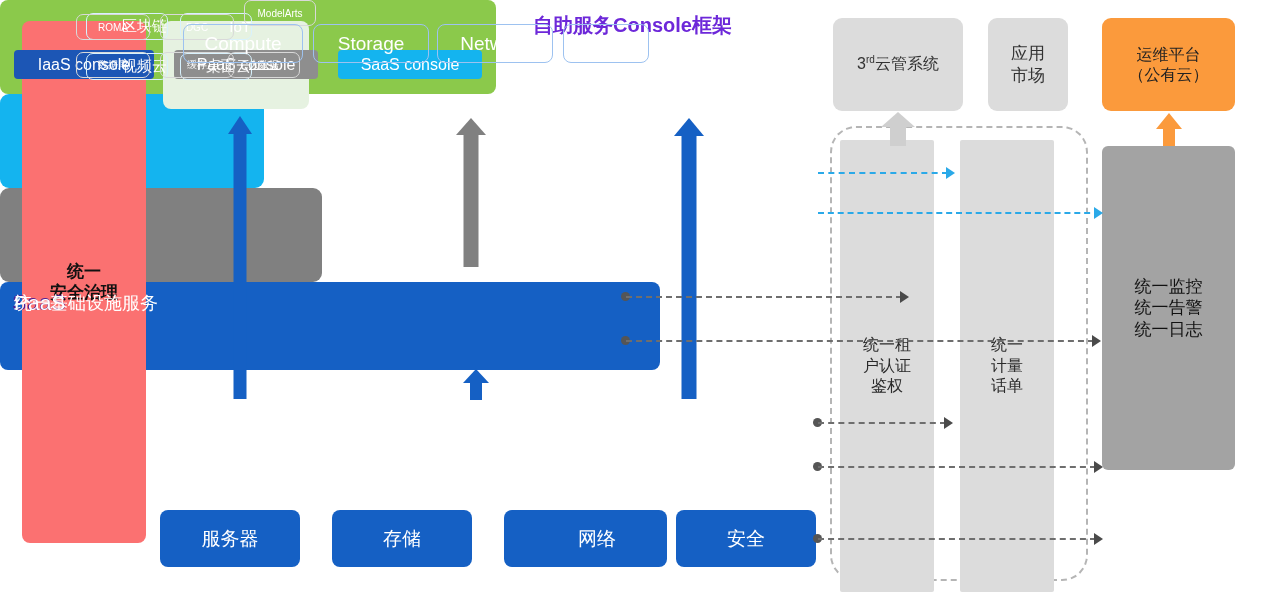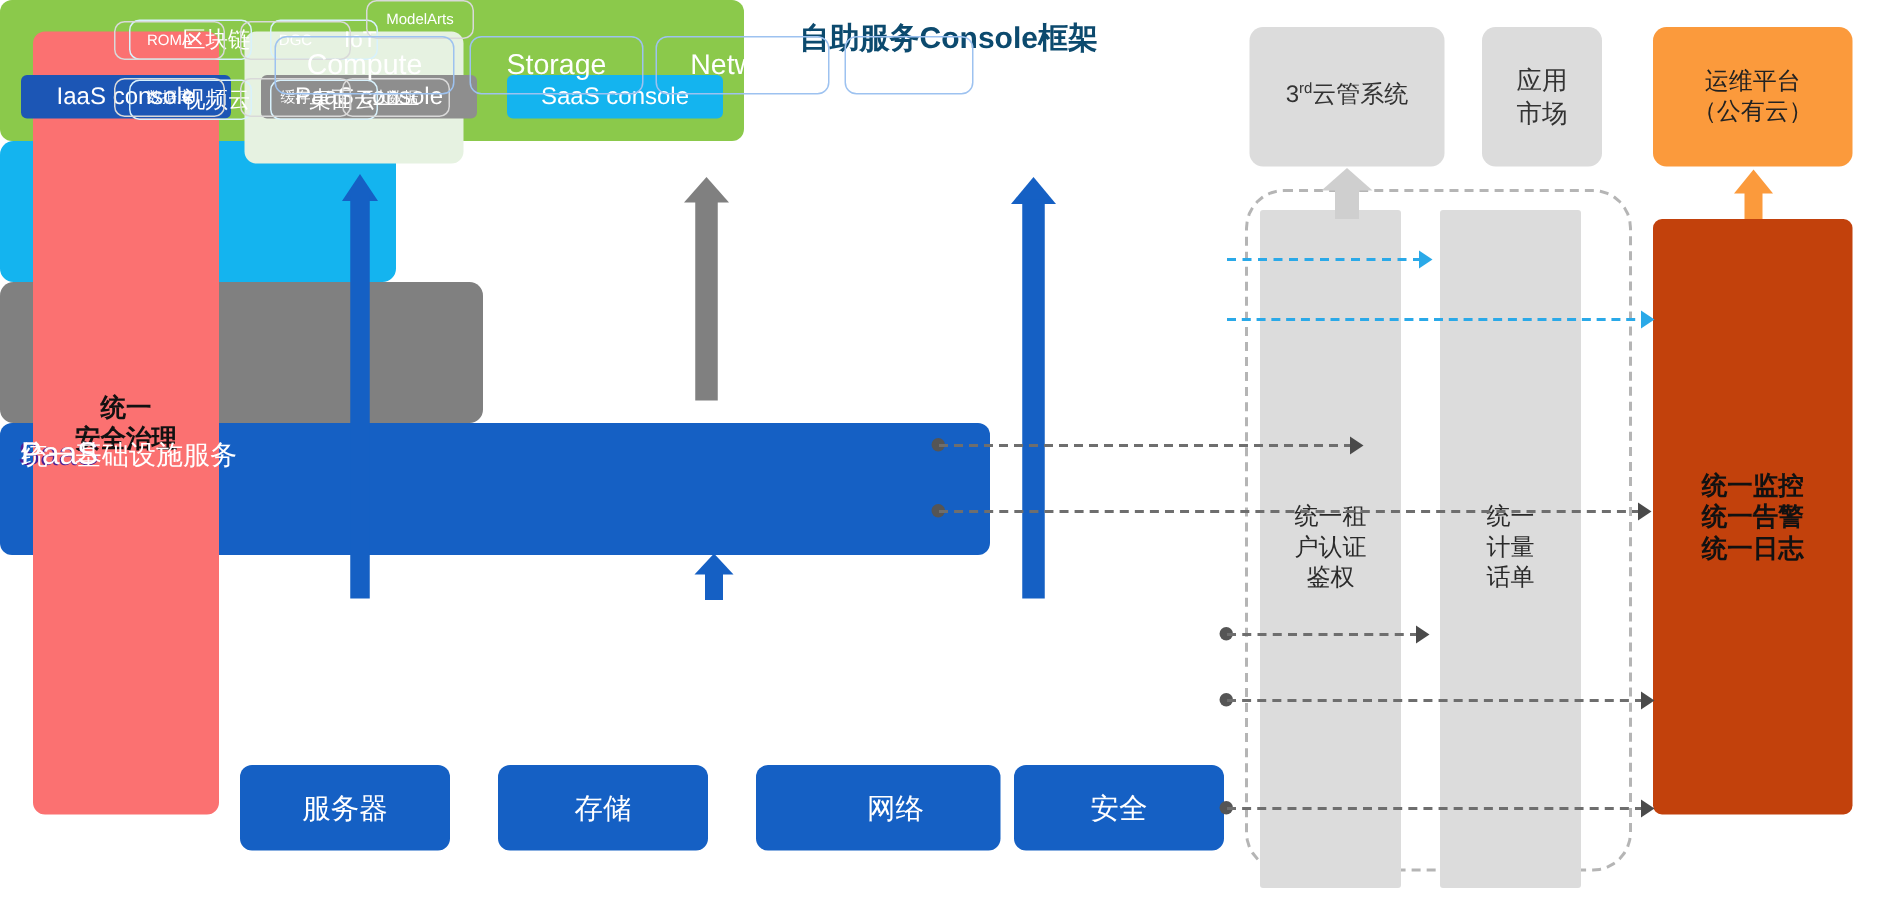--- a/index.html
+++ b/index.html
@@ -27,21 +27,21 @@
   }
 
   
   #console-frame{
     left:322px;top:18px;width:496px;height:94px;
     background:#8bc94b;border-radius:8px;
     display:block;
   }
   #console-title{
     position:absolute;left:0;top:12px;width:100%;
-    text-align:center;color:#0c4a6e;font-size:20px;font-weight:600;
+    text-align:center;color:#6d28d9;font-size:20px;font-weight:600;
   }
   .console-chip{
     position:absolute;top:50px;height:29px;
     border-radius:4px;color:#ffffff;font-size:16px;
     display:flex;align-items:center;justify-content:center;
     box-sizing:border-box;padding:0 8px;white-space:nowrap;
   }
   #chip-iaas{left:14px;width:140px;background:#1c56b5;}
   #chip-paas{left:174px;width:144px;background:#8e8e8e;}
   #chip-saas{left:338px;width:144px;background:#14b4ef;}
@@ -56,22 +56,22 @@
     left:988px;top:18px;width:80px;height:93px;
     background:#dcdcdc;border-radius:9px;color:#333;font-size:17px;
   }
 
   
   #ops-platform-top{
     left:1102px;top:18px;width:133px;height:93px;
     background:#fb9a3c;border-radius:9px;color:#222;font-size:16px;
   }
   #ops-platform-main{
-    left:1102px;top:146px;width:133px;height:397px;
-    background:#c2410c;border-radius:6px;color:#111;font-size:17px;font-weight:700;
+    left:1102px;top:146px;width:133px;height:324px;
+    background:#a3a3a3;border-radius:6px;color:#111;font-size:17px;font-weight:400;
   }
 
   
   #saas-block{
     left:553px;top:146px;width:264px;height:94px;
     background:#14b4ef;border-radius:9px;display:block;
   }
   #saas-label{position:absolute;left:12px;top:50%;transform:translateY(-50%);
     color:#4c1d95;font-size:22px;}
   .saas-chip{

